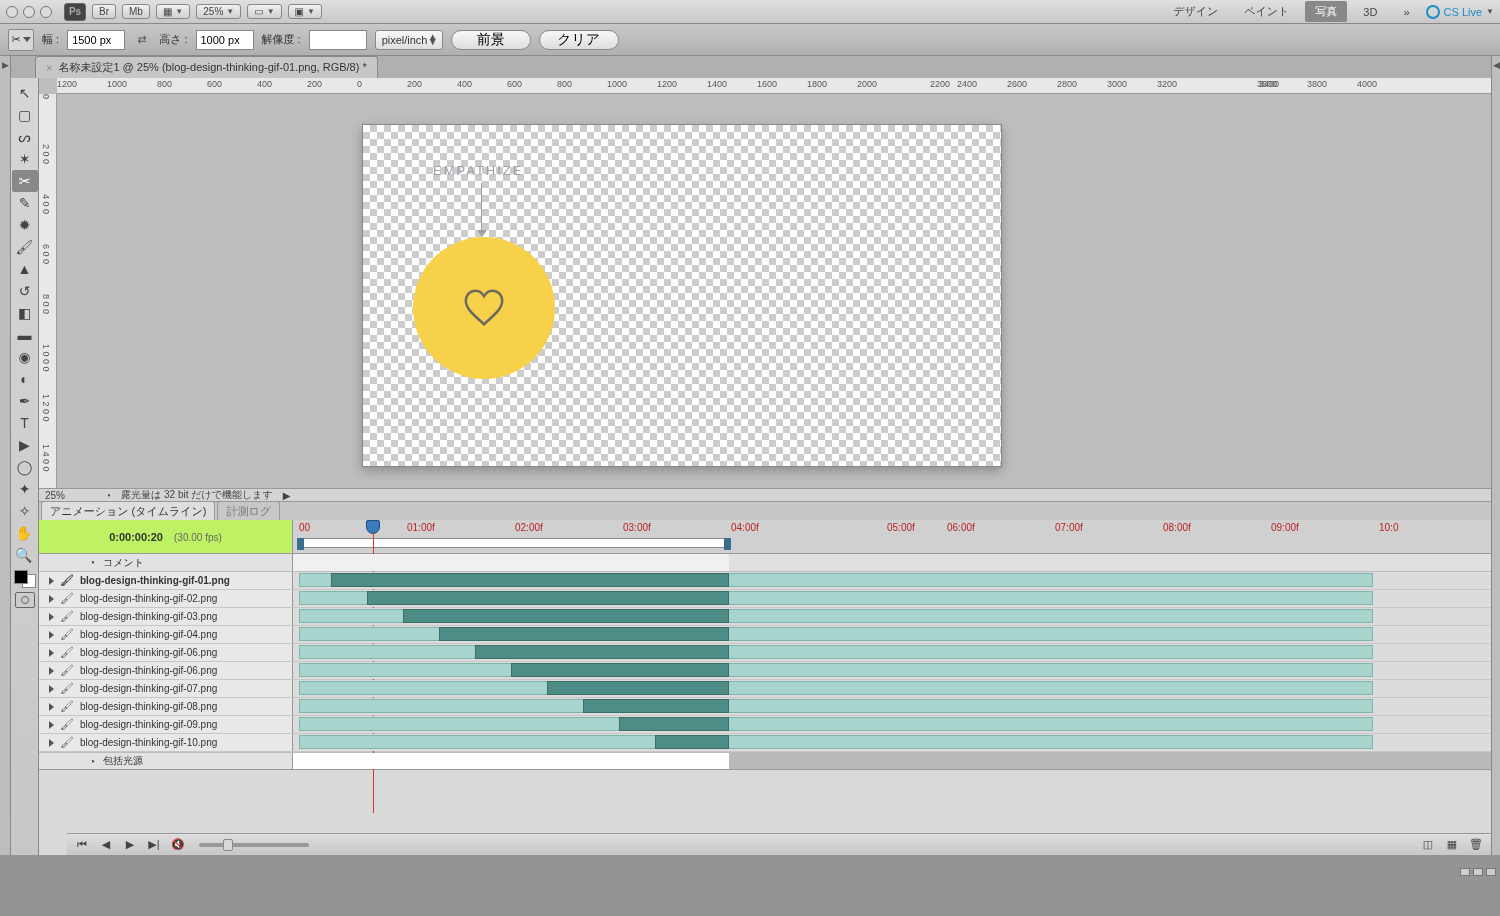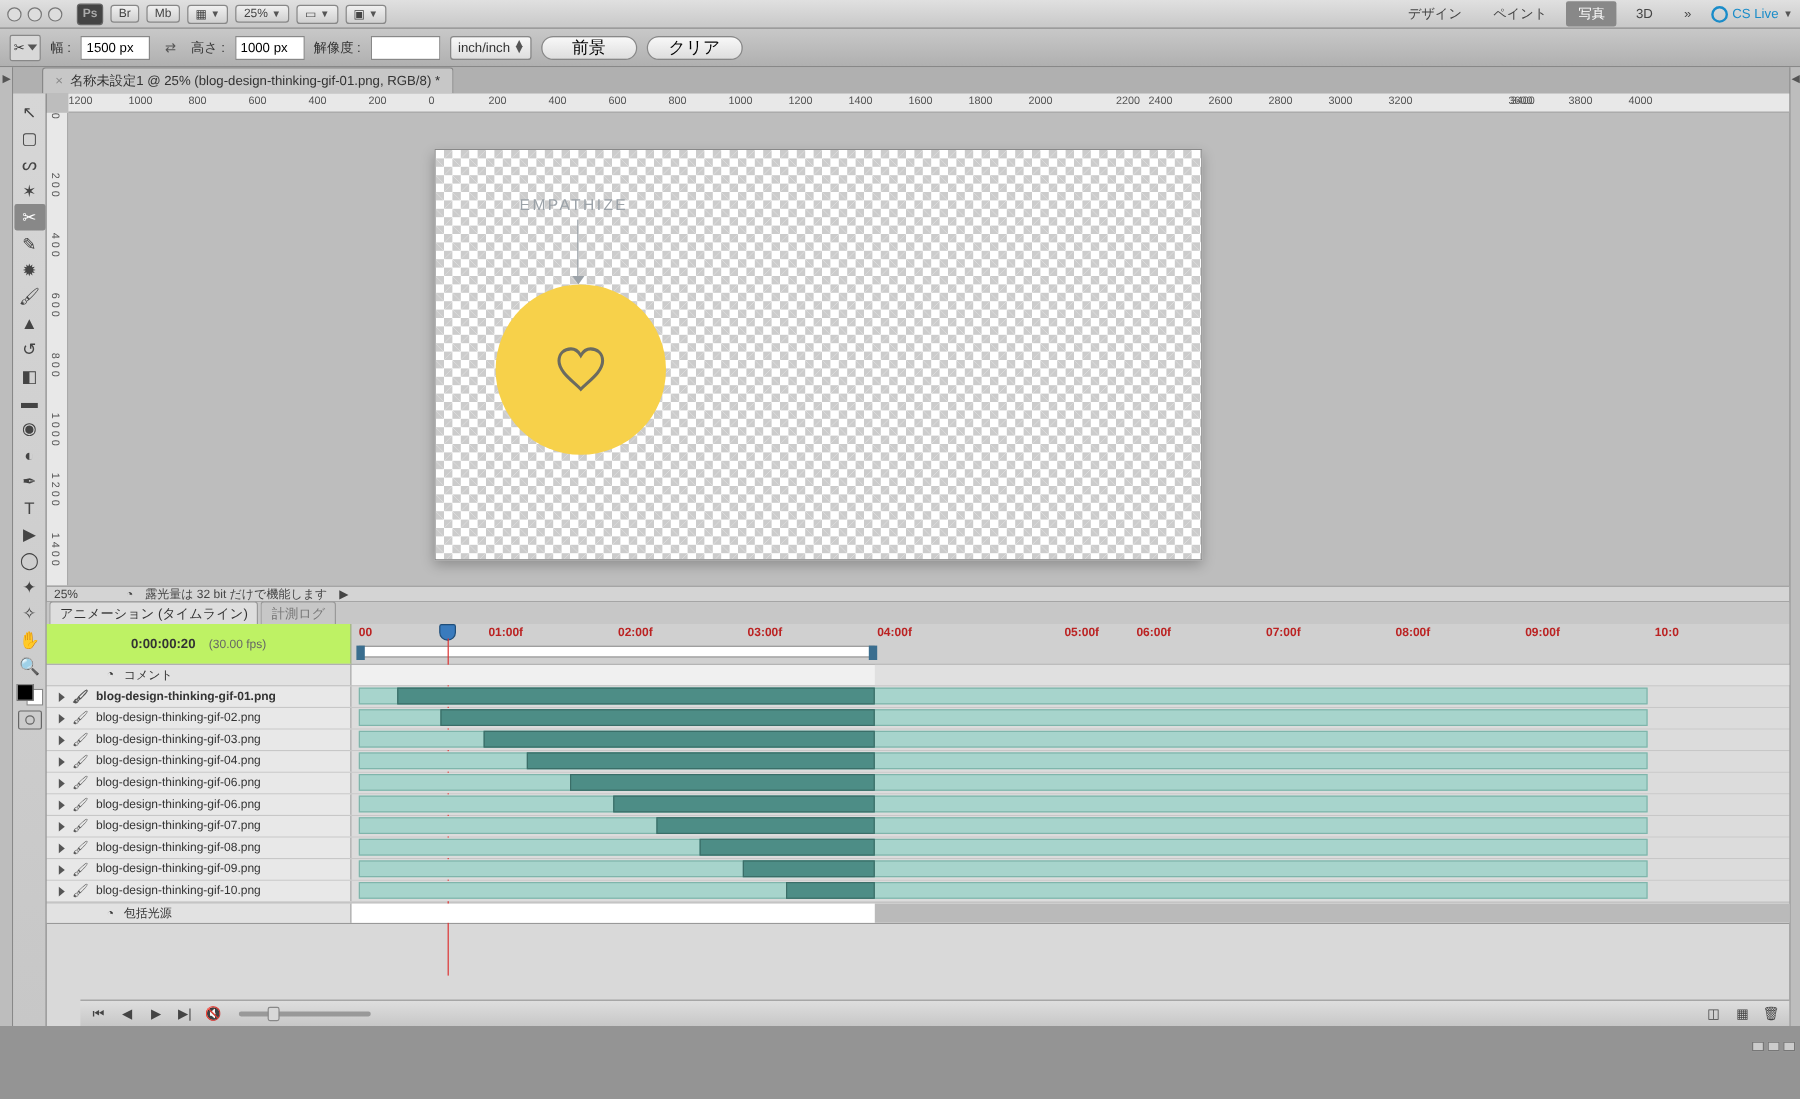--- a/index.html
+++ b/index.html
@@ -73,21 +73,21 @@
 
 
 .timeline-panel{position:absolute;left:28px;top:424px;right:0;bottom:0;background:#d9d9d9;}
 .tl-tabs{height:18px;background:#c7c7c7;display:flex;align-items:center;font-size:11px;}
 .tl-tab{padding:2px 8px;border:1px solid #999;border-bottom:none;background:#dedede;border-radius:3px 3px 0 0;margin-left:2px;}
 .tl-tab.inactive{background:#c7c7c7;color:#777;}
 .tl-header{height:34px;display:flex;border-bottom:1px solid #999;}
 .tl-header-left{width:254px;background:#bef264;border-right:1px solid #999;display:flex;flex-direction:column;justify-content:center;align-items:center;font-size:11px;}
 .tl-time{font-weight:bold;}
 .tl-fps{font-size:10px;color:#666;margin-left:8px;}
-.tl-header-ruler{flex:1;position:relative;background:#d0d0d0;font-weight:bold;}
+.tl-header-ruler{flex:1;position:relative;background:#d0d0d0;}
 .tl-rlabel{position:absolute;top:2px;font-size:10px;color:#b22;}
 .tl-workarea{position:absolute;left:0;top:16px;right:0;height:14px;}
 .tl-workbar{position:absolute;left:6px;width:430px;height:10px;top:2px;background:#fff;border:1px solid #888;}
 .tl-workbar .cap{position:absolute;top:-1px;width:7px;height:12px;background:#3a6e8f;}
 .tl-workbar .cap.l{left:-3px;}
 .tl-workbar .cap.r{right:-3px;}
 .tl-playhead{position:absolute;top:0;bottom:0;width:0;}
 .tl-playhead .head{position:absolute;top:0;left:-7px;width:14px;height:14px;background:#3a7bbd;border-radius:2px 2px 7px 7px;border:1px solid #1f4e7a;}
 .tl-playhead .line{position:absolute;top:12px;left:0;width:1px;bottom:-260px;background:#d33;}
 
@@ -177,21 +177,21 @@
       <span class="tri"></span>
     </div>
   <span>幅 :</span>
   <input class="txt-input" value="1500 px" style="">
   <span class="link-icon">⇄</span>
   <span>高さ :</span>
   <input class="txt-input" value="1000 px" style="">
   <span>解像度 :</span>
   <input class="txt-input" value="" style="">
   <div class="sel-input">
-      <span>inch/inch</span>
+      <span>pixel/inch</span>
       <span class="sel-caret">▲<br>▼</span>
     </div>
   <button class="pill-btn">前景</button>
   <button class="pill-btn">クリア</button>
 </div>
 
 <div class="left-strip">
     <span class="arrow-r">▶</span>
   </div>
 <div class="right-strip">

